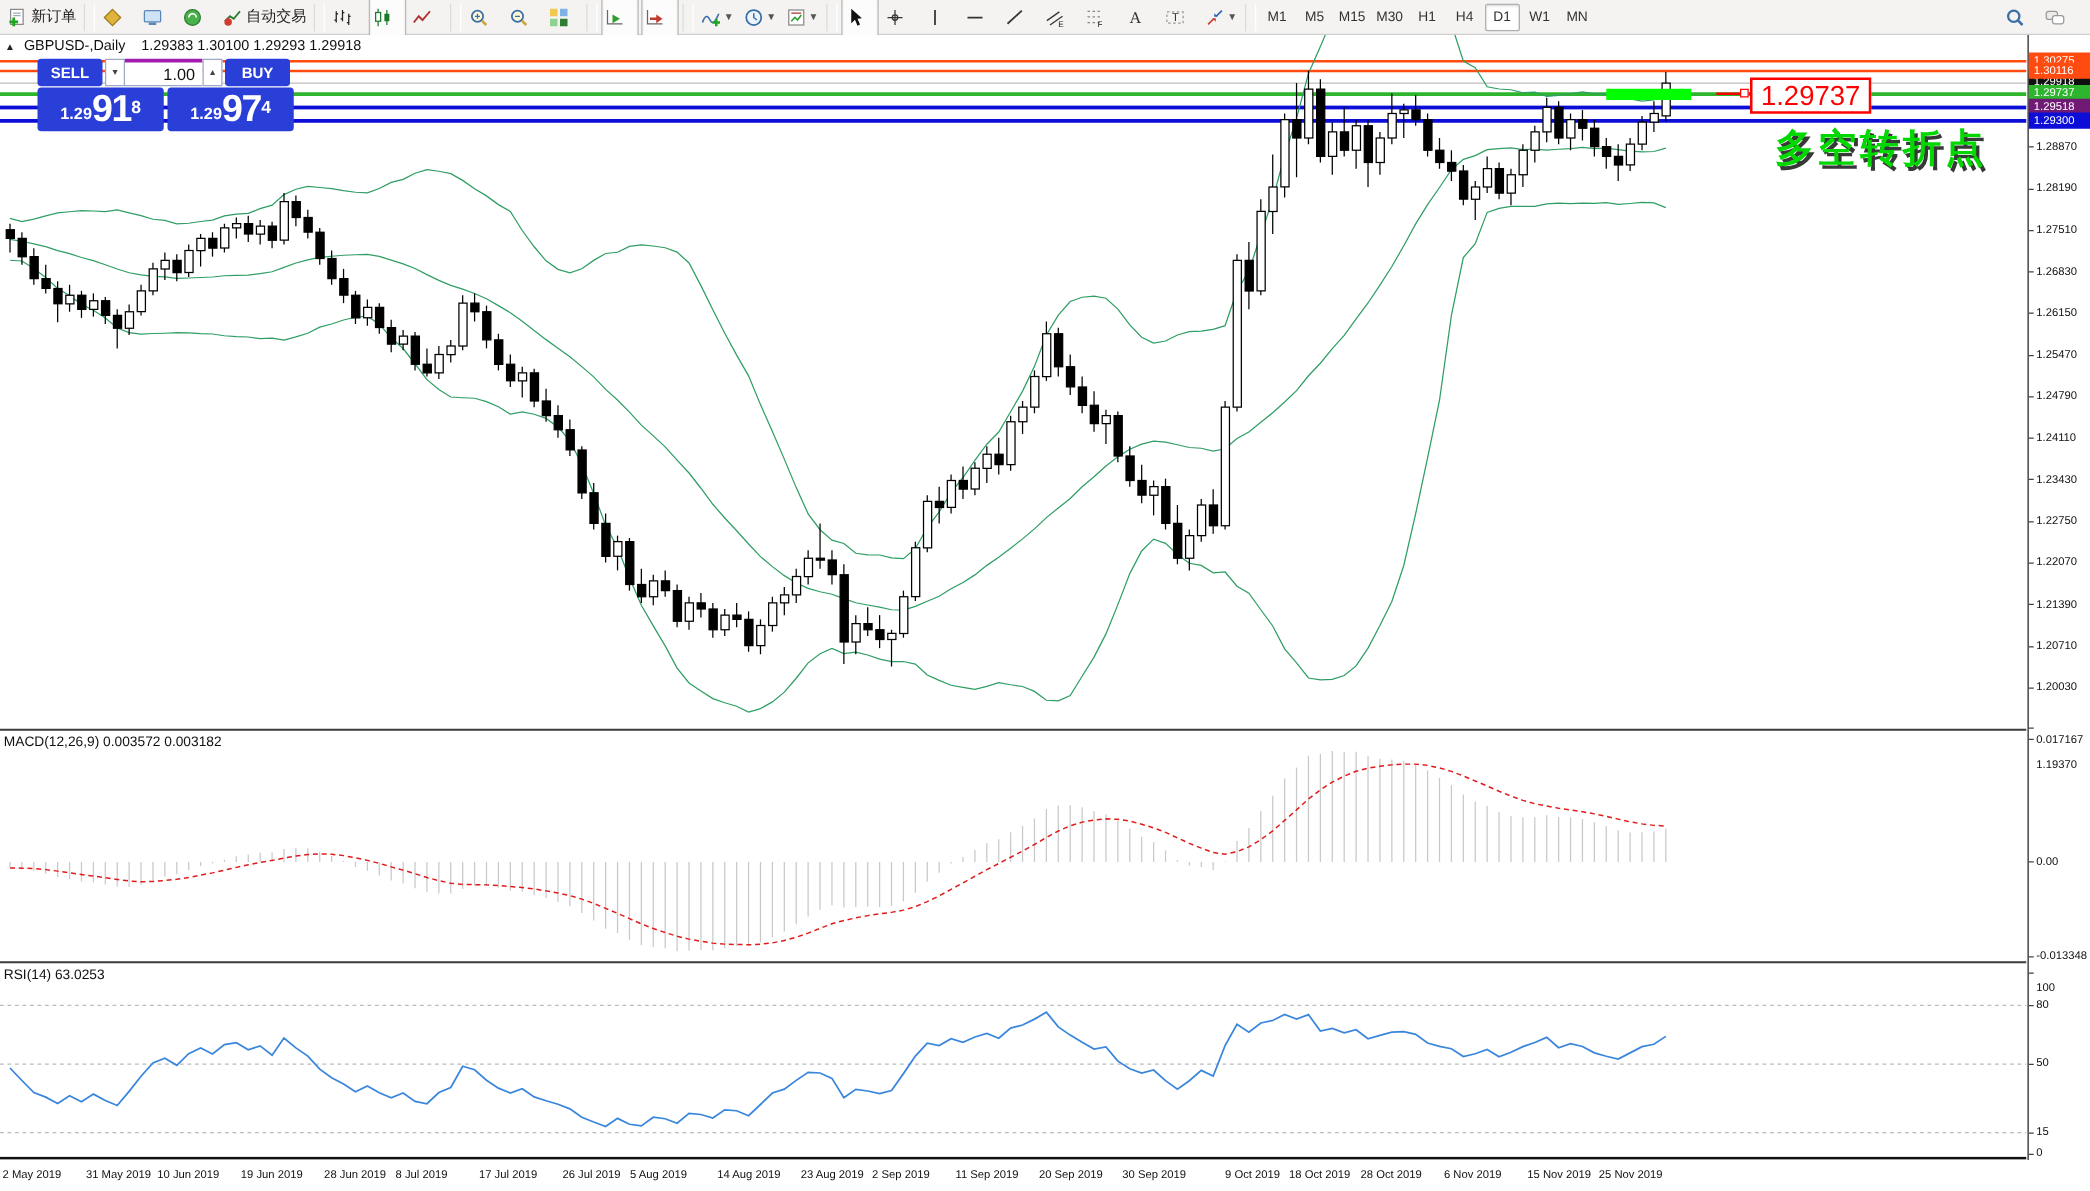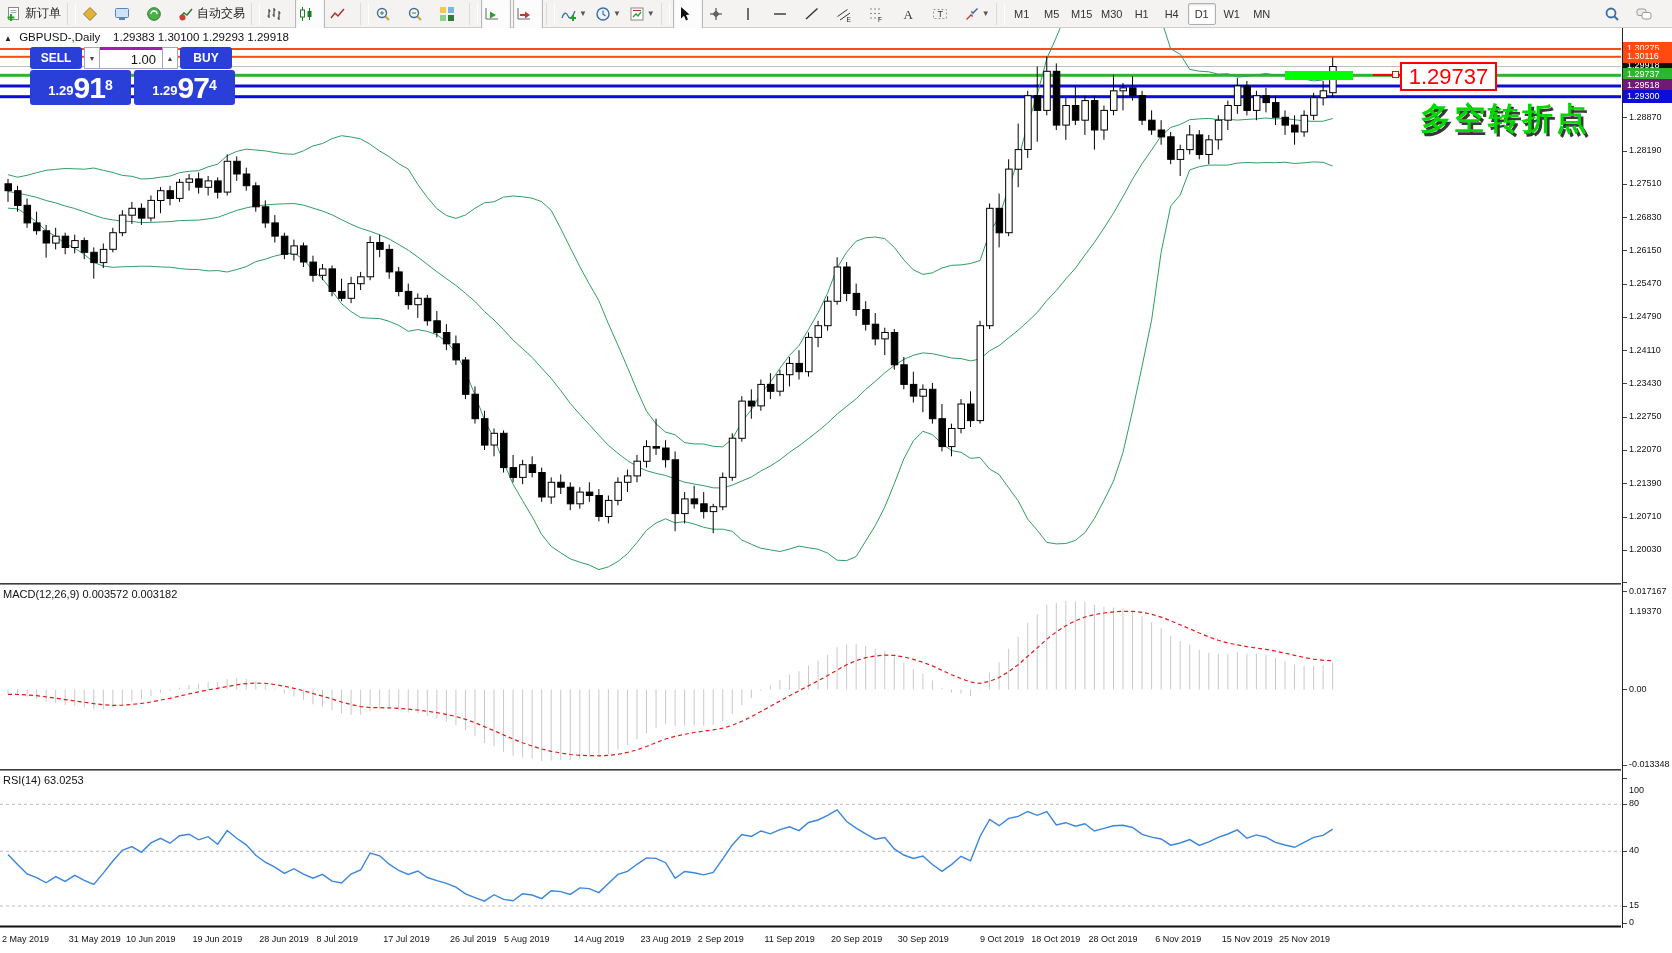--- a/index.html
+++ b/index.html
@@ -794,21 +794,21 @@
         <div class="ptick" style="top: 557.991px;">0.017167</div>
         <div class="ptickdash" style="top: 661px;"></div>
         <div class="ptick" style="top: 655.5px;">0.00</div>
         <div class="ptickdash" style="top: 736.817px;"></div>
         <div class="ptick" style="top: 731.317px;">-0.013348</div>
         <div class="ptickdash" style="top: 749.5px;"></div>
         <div class="ptick" style="top: 744px; margin-top: 13px;">100</div>
         <div class="ptickdash" style="top: 775.8px;"></div>
         <div class="ptick" style="top: 770.3px;">80</div>
         <div class="ptickdash" style="top: 822.75px;"></div>
-        <div class="ptick" style="top: 817.25px;">40</div>
+        <div class="ptick" style="top: 817.25px;">50</div>
         <div class="ptickdash" style="top: 877.525px;"></div>
         <div class="ptick" style="top: 872.025px;">15</div>
         <div class="ptickdash" style="top: 894.5px;"></div>
         <div class="ptick" style="top: 889px;">0</div>
         <div class="ptag" style="top: 31.468px; background: rgb(16, 16, 16);">1.29918</div>
         <div class="ptag" style="top: 14px; background: rgb(255, 74, 16);">1.30275</div>
         <div class="ptag" style="top: 21.7799px; background: rgb(255, 74, 16);">1.30116</div>
         <div class="ptag" style="top: 40.3243px; background: rgb(46, 181, 46);">1.29737</div>
         <div class="ptag" style="top: 51.04px; background: #701a75;">1.29518</div>
         <div class="ptag" style="top: 61.7067px; background: rgb(13, 13, 216);">1.29300</div>

